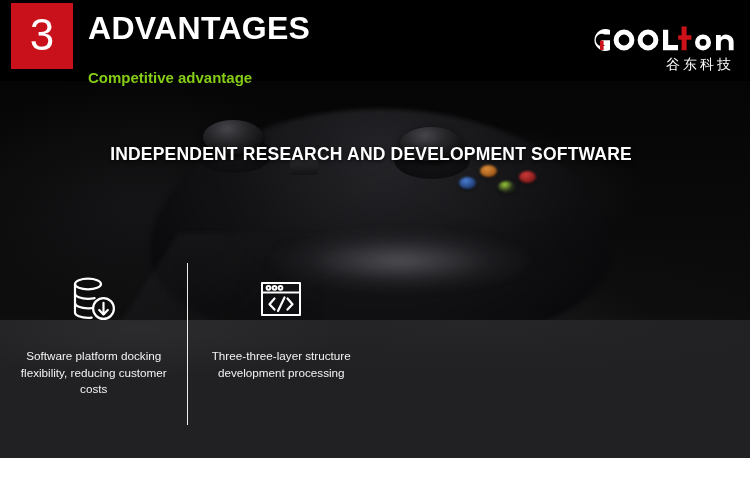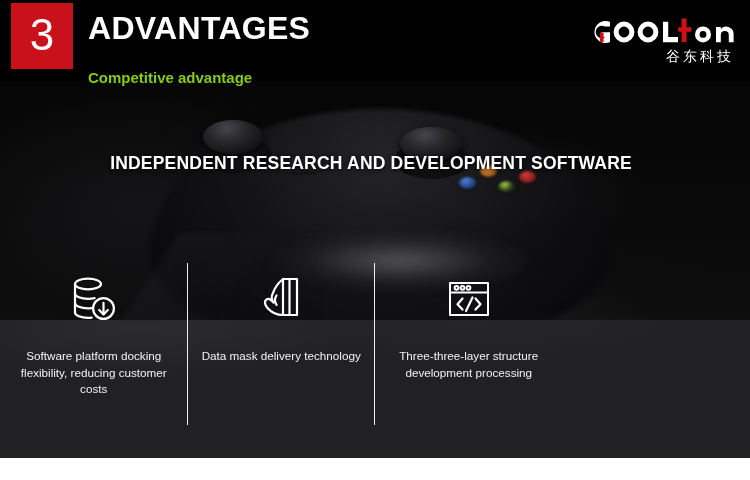--- a/index.html
+++ b/index.html
@@ -64,21 +64,21 @@
     font-size: 15px;
     font-weight: bold;
     line-height: 20px;
     margin-top: 20px;
     white-space: nowrap;
   }
 
   
   .logo {
     position: absolute;
-    right: 14px; top: 18px;
+    right: 14px; top: 26px;
     width: 150px;
     text-align: right;
   }
   .logo-word {
     height: 28px;
     line-height: 28px;
     display: block;
     text-align: right;
   }
   .logo-cn {
@@ -183,21 +183,21 @@
     left: 0; top: 0;
     width: 750px; height: 138px;
     background:
       radial-gradient(ellipse 300px 70px at 140px 8px, rgba(70,70,75,0.30) 0%, rgba(0,0,0,0) 70%),
       radial-gradient(ellipse 420px 60px at 470px 4px, rgba(55,55,60,0.22) 0%, rgba(0,0,0,0) 72%);
   }
 
   
   .headline {
     position: absolute;
-    left: 0; top: 147px;
+    left: 0; top: 138px;
     width: 742px;
     text-align: center;
     z-index: 30;
   }
   .headline-line {
     display: block;
     color: #ffffff;
     font-size: 17.5px;
     font-weight: bold;
     letter-spacing: 0.2px;
@@ -331,34 +331,20 @@
           <circle cx="32.5" cy="34.5" r="10.4"></circle>
           <path d="M32.5 28.8 L32.5 40.1"></path>
           <path d="M28.2 36.0 L32.5 40.4 L36.8 36.0"></path>
         </svg>
       </div>
       <div class="f-label">Software platform docking flexibility, reducing customer costs</div>
       <div class="divider"></div>
     </div>
 
 
-    <div class="feature">
-      <div class="f-icon">
-        <svg width="44" height="48" viewBox="0 0 44 48" fill="none" stroke="#ffffff" stroke-width="2.2" stroke-linecap="round" stroke-linejoin="round">
-          <path d="M24 4 L38 4 L38 40 L24 40 Z"></path>
-          <path d="M30.5 4 L30.5 40"></path>
-          <path d="M24 4 C18 9 15.5 13.5 14 18"></path>
-          <path d="M24 40 C17 40 12 37 8.5 33 C5.5 29.5 5 26 7.5 24.5 C9.5 23.3 12 24.5 14 27"></path>
-          <path d="M14 18 C12 21.5 12.5 25 14.6 27.6"></path>
-          <path d="M17.5 20.5 C15.5 23.5 15.5 27 17.6 29.8"></path>
-        </svg>
-      </div>
-      <div class="f-label">Data mask delivery technology</div>
-      <div class="divider"></div>
-    </div>
 
     <div class="feature">
       <div class="f-icon">
         <svg width="44" height="40" viewBox="0 0 44 40" fill="none" stroke="#ffffff" stroke-width="2" stroke-linecap="round" stroke-linejoin="round">
           <rect x="3" y="4" width="38" height="32"></rect>
           <path d="M3 13.5 L41 13.5"></path>
           <circle cx="9.5" cy="8.8" r="1.9"></circle>
           <circle cx="15.5" cy="8.8" r="1.9"></circle>
           <circle cx="21.5" cy="8.8" r="1.9"></circle>
           <path d="M15.5 19.5 L10.5 25.2 L15.5 30.6" stroke-width="2.2"></path>

